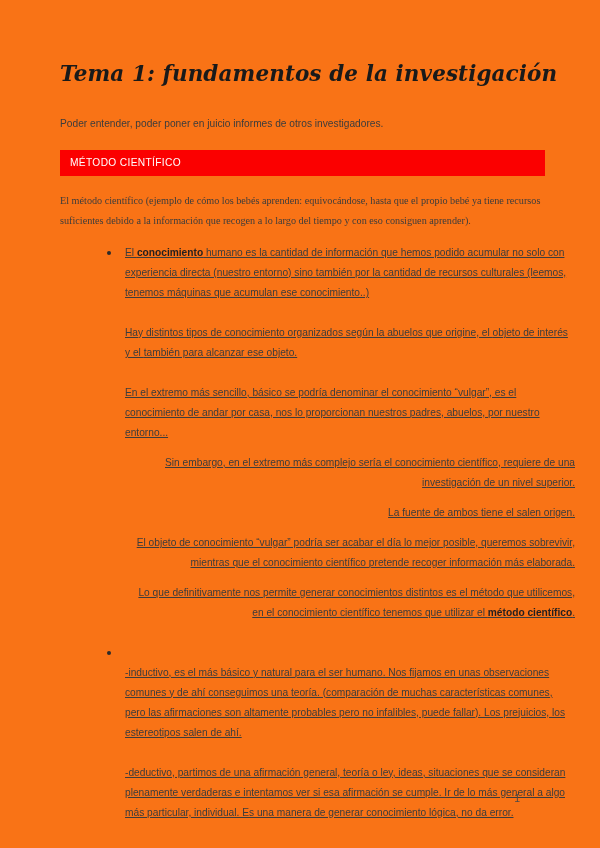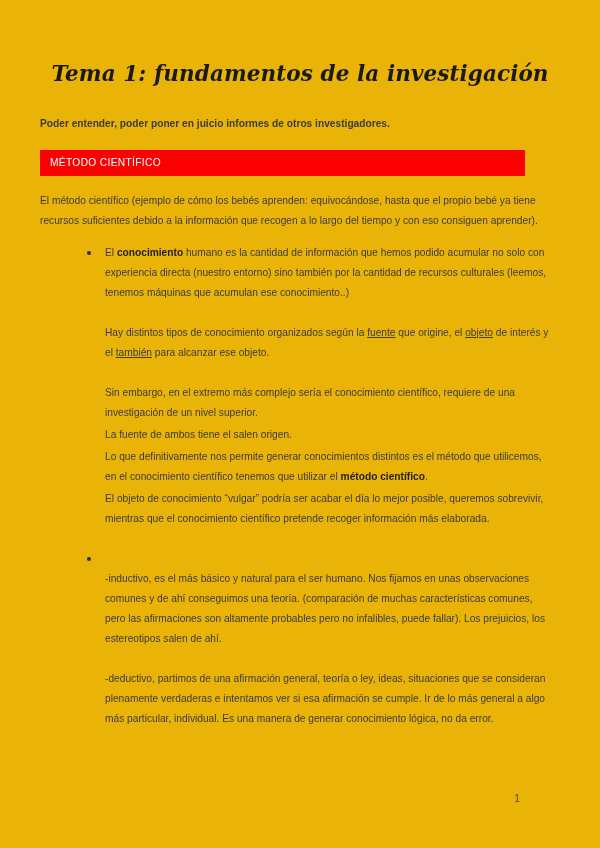--- a/index.html
+++ b/index.html
@@ -14,22 +14,22 @@
     color: #231f20;
     position: relative;
     overflow: hidden;
   }
 
   .page {
     position: relative;
     width: 600px;
     height: 848px;
     box-sizing: border-box;
-    padding: 0 40px;
-    background: #eab308;
+    padding: 0 60px;
+    background: #f97316;
   }
 
   
   .doc-title {
     margin: 0;
     padding-top: 62px;
     text-align: center;
     font-family: "DejaVu Serif", serif;
     font-style: italic;
     font-weight: 700;
@@ -40,21 +40,20 @@
     white-space: nowrap;
   }
 
   
   .intro-line {
     margin: 0;
     padding-top: 28px;
     font-size: 10.2px;
     line-height: 19px;
     color: #3c3c3c;
-    font-weight: bold;
   }
 
   
   .red-banner {
     margin-top: 16px;
     width: 485px;
     height: 26px;
     background: #fb0000;
     display: flex;
     align-items: center;
@@ -72,20 +71,21 @@
   .body-block {
     margin: 0;
     font-size: 10.2px;
     line-height: 20px;
     color: #3c3c3c;
     text-align: left;
   }
   .lead-para {
     padding-top: 15px;
     width: 510px;
+    font-family: Liberation Serif, serif;
   }
 
   ul.bullets {
     list-style: none;
     margin: 0;
     padding: 0;
   }
   li.bullet-item {
     position: relative;
     padding-left: 65px;
@@ -96,23 +96,25 @@
     position: absolute;
     left: 47px;
     top: 8px;
     width: 4px;
     height: 4px;
     border-radius: 50%;
     background: #2b2b2b;
   }
   .bullet-para {
     width: 450px;
+    text-decoration: underline;
   }
   .bullet-para + .bullet-para {
-    margin-top: 2px;
+    margin-top: 10px;
+    text-align: right;
   }
   .spacer-20 { height: 20px; }
   .spacer-12 { height: 12px; }
 
   b, strong { font-weight: 700; color: #231f20; }
   u { text-decoration: underline; text-underline-offset: 1px; }
 
   
   .page-number {
     position: absolute;
@@ -140,32 +142,33 @@
   <div class="spacer-12"></div>
 
   <ul class="bullets">
 
     <li class="bullet-item">
 
       <p class="body-block bullet-para"><span>El </span><b>conocimiento</b><span> humano es la cantidad de información que hemos podido acumular no solo con experiencia directa (nuestro entorno) sino también por la cantidad de recursos culturales (leemos, tenemos máquinas que acumulan ese conocimiento..)</span></p>
 
       <div class="spacer-20"></div>
 
-      <p class="body-block bullet-para"><span>Hay distintos tipos de conocimiento organizados según la </span><u>fuente</u><span> que origine, el </span><u>objeto</u><span> de interés y el </span><u>también</u><span> para alcanzar ese objeto.</span></p>
+      <p class="body-block bullet-para"><span>Hay distintos tipos de conocimiento organizados según la </span><u>abuelos</u><span> que origine, el </span><u>objeto</u><span> de interés y el </span><u>también</u><span> para alcanzar ese objeto.</span></p>
 
       <div class="spacer-20"></div>
 
+      <p class="body-block bullet-para">En el extremo más sencillo, básico se podría denominar el conocimiento “vulgar”, es el conocimiento de andar por casa, nos lo proporcionan nuestros padres, abuelos, por nuestro entorno...</p>
 
       <p class="body-block bullet-para">Sin embargo, en el extremo más complejo sería el conocimiento científico, requiere de una investigación de un nivel superior.</p>
 
       <p class="body-block bullet-para">La fuente de ambos tiene el salen origen.</p>
 
+      <p class="body-block bullet-para">El objeto de conocimiento “vulgar” podría ser acabar el día lo mejor posible, queremos sobrevivir, mientras que el conocimiento científico pretende recoger información más elaborada.</p>
+
       <p class="body-block bullet-para"><span>Lo que definitivamente nos permite generar conocimientos distintos es el método que utilicemos, en el conocimiento científico tenemos que utilizar el </span><b>método científico</b><span>.</span></p>
-
-      <p class="body-block bullet-para">El objeto de conocimiento “vulgar” podría ser acabar el día lo mejor posible, queremos sobrevivir, mientras que el conocimiento científico pretende recoger información más elaborada.</p>
 
     </li>
 
     <div class="spacer-20"></div>
 
     <li class="bullet-item">
 
 
 
       <div class="spacer-20"></div>

